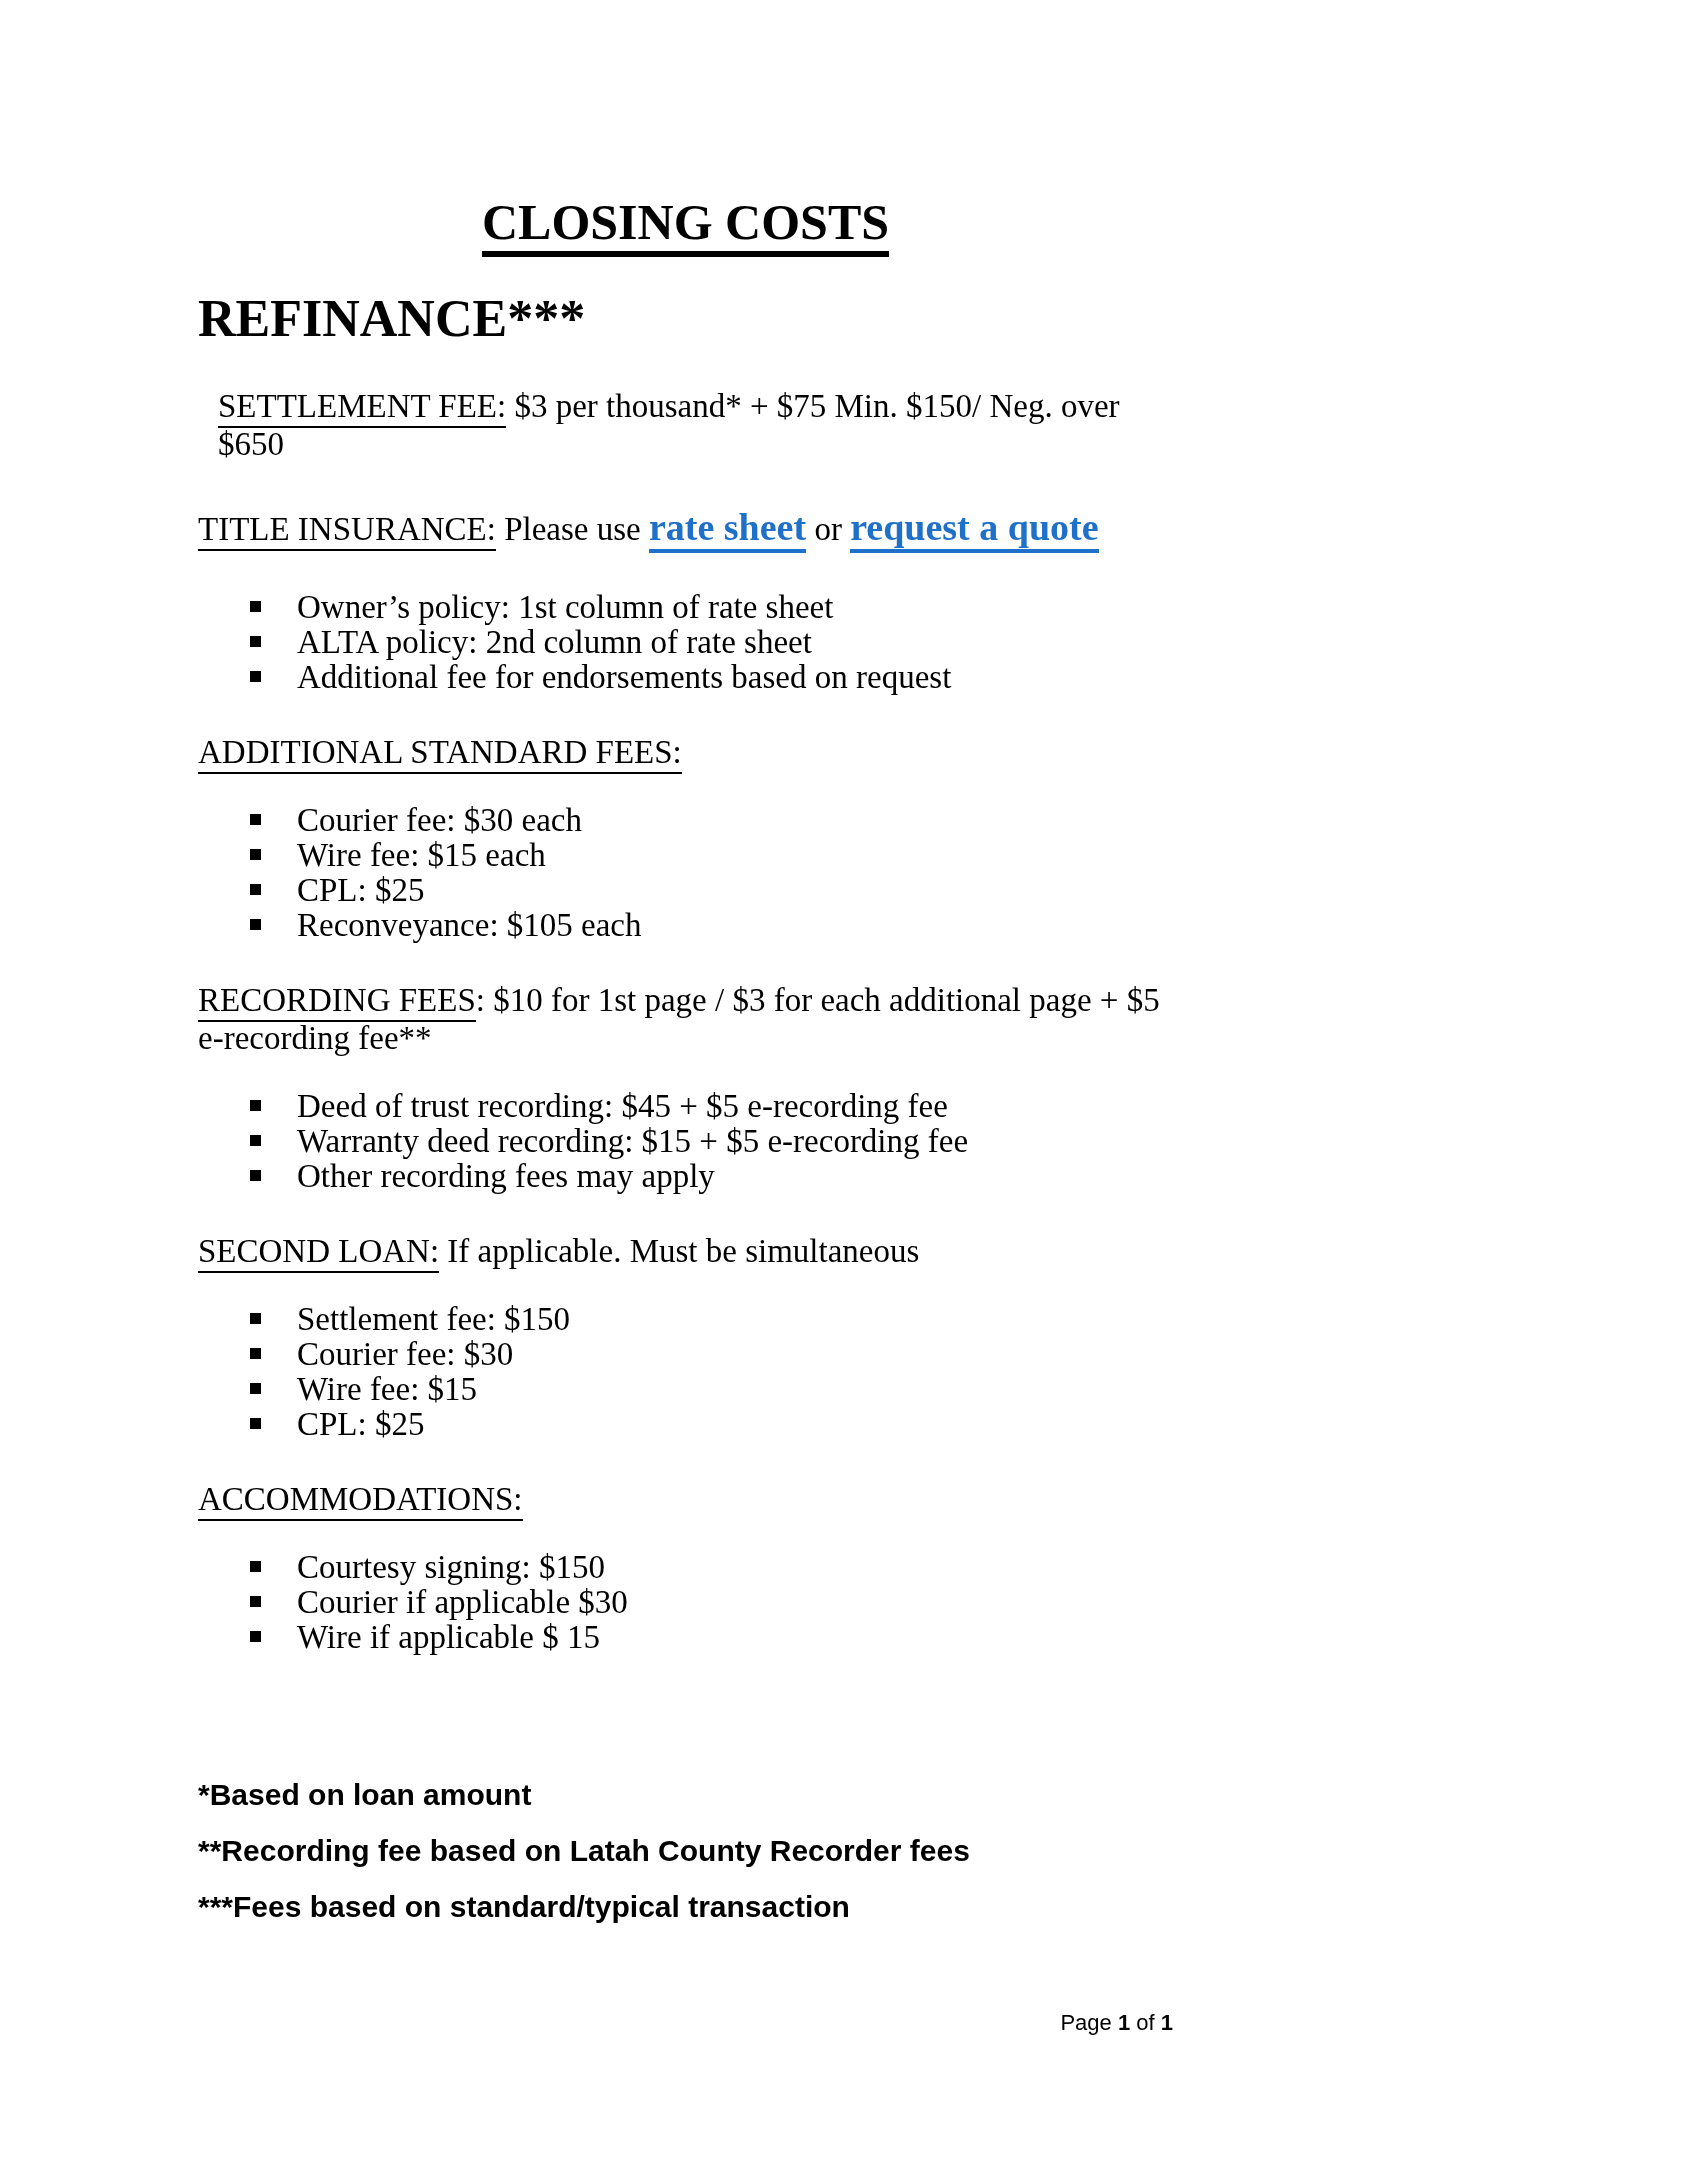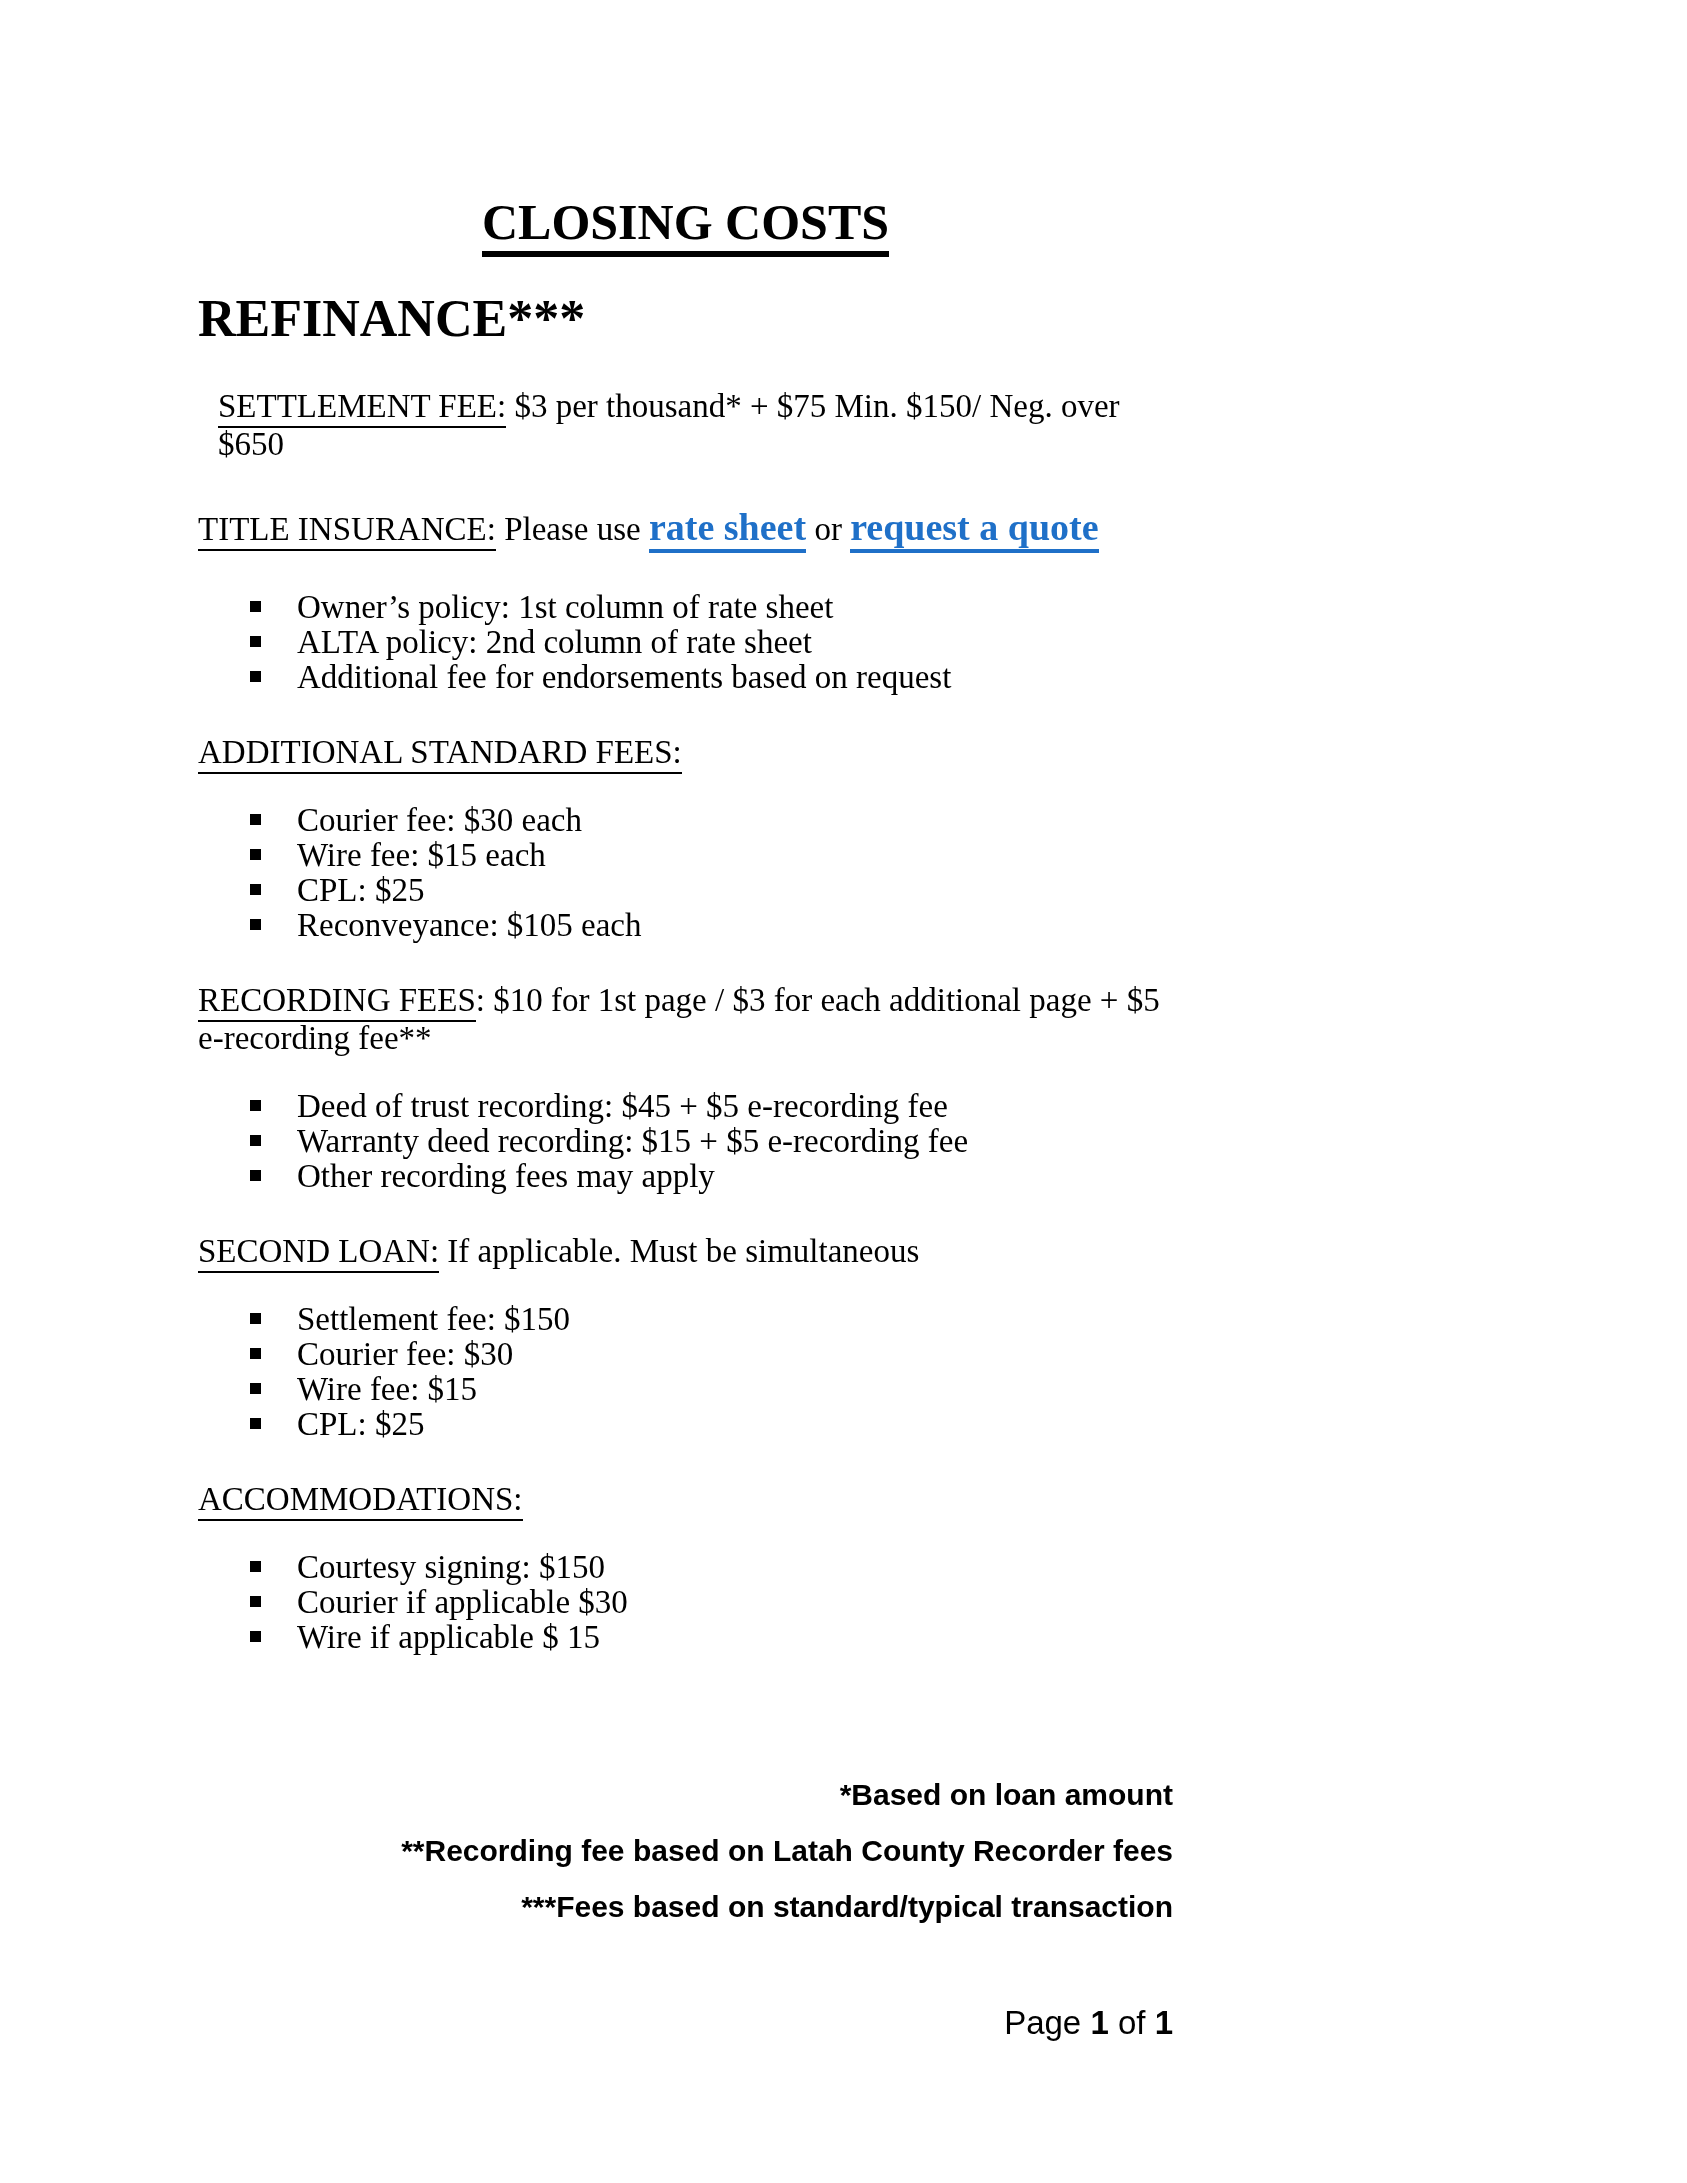--- a/index.html
+++ b/index.html
@@ -70,36 +70,36 @@
     position:absolute;
     left:52px;
     top:10.6px;
     width:11.2px;
     height:11.2px;
     background:var(--ink);
   }
   
   .footnotes{
     margin-top:123px;
-    text-align:right;
+    text-align:left;
     font-family:"Liberation Sans","DejaVu Sans",sans-serif;
     font-weight:bold;
     font-size:30px;
   }
   .footnotes .fn{
     line-height:33px;
     margin-bottom:23px;
   }
   
   .page-footer{
     position:absolute;
     top:2006px;
     right:198px;
     font-family:"Liberation Sans","DejaVu Sans",sans-serif;
-    font-size:33px;
+    font-size:22px;
     line-height:33px;
   }
   .page-footer .bold{ font-weight:bold; }
 </style>
 </head>
 <body>
 
 <div class="page">
 
   <div class="doc-title">

